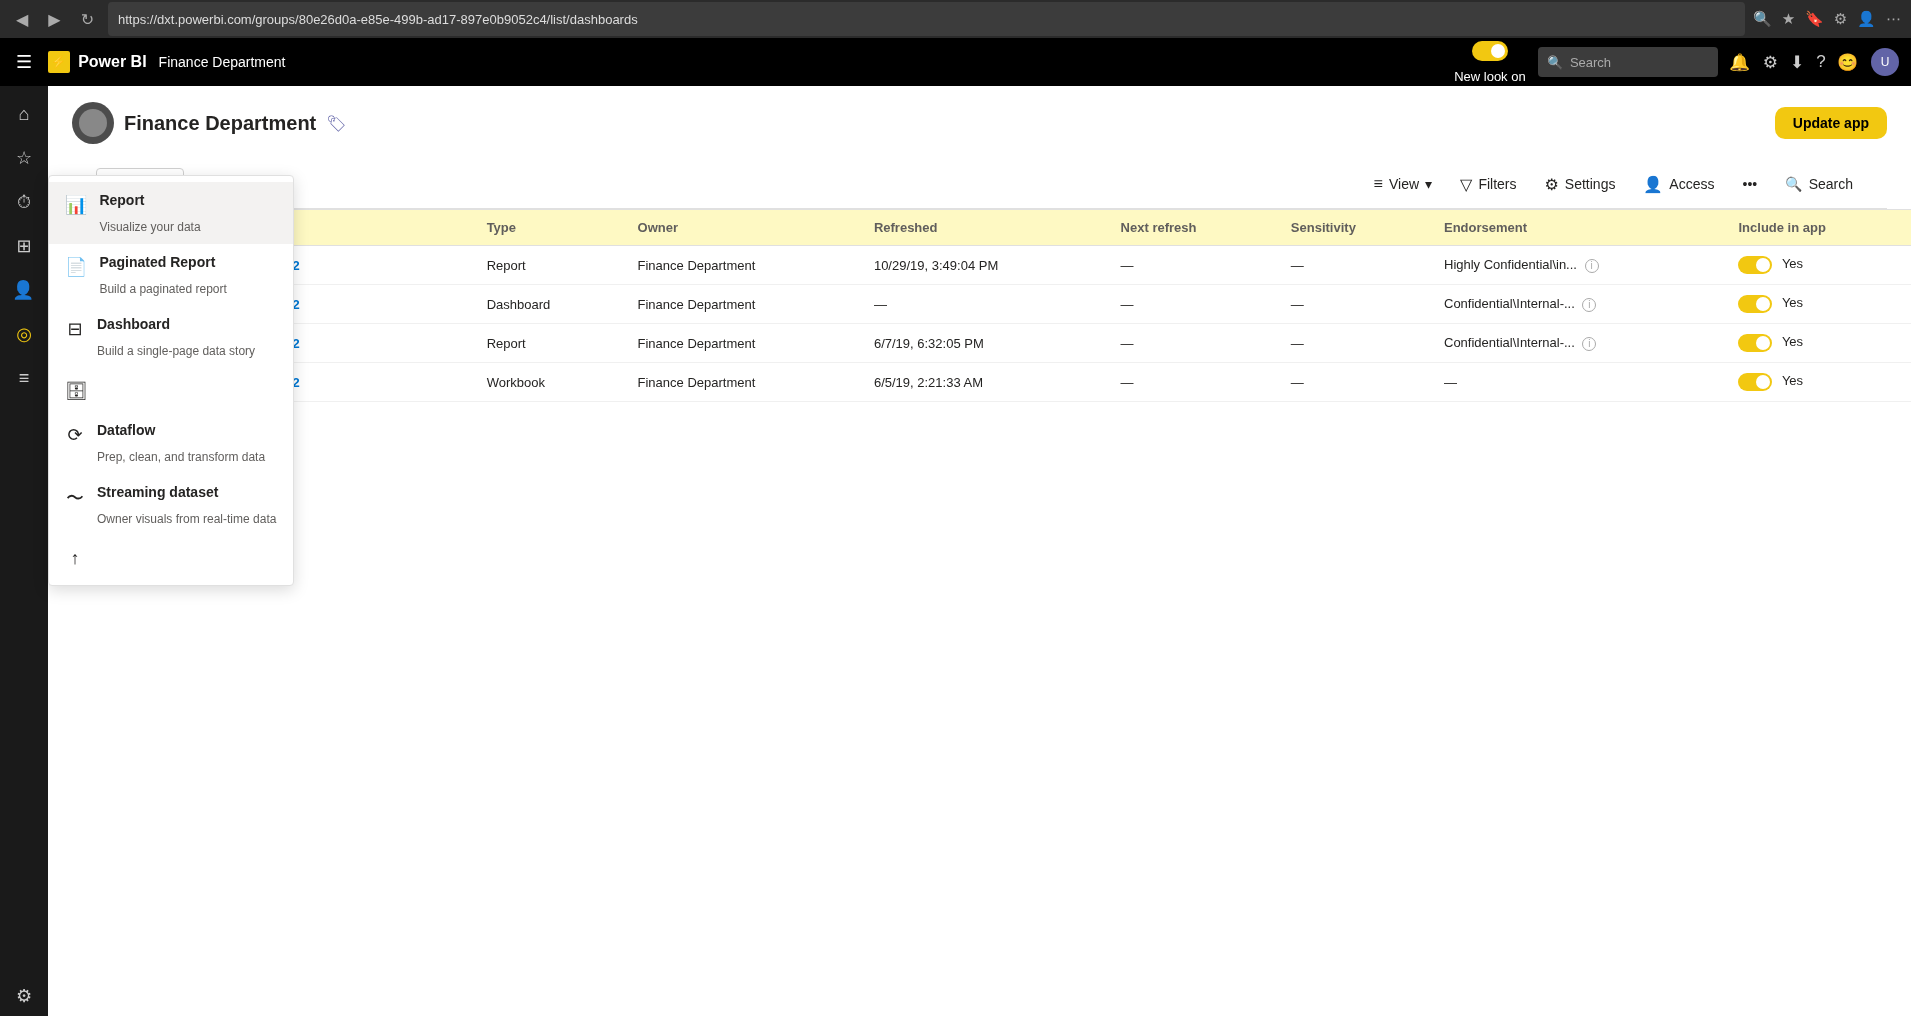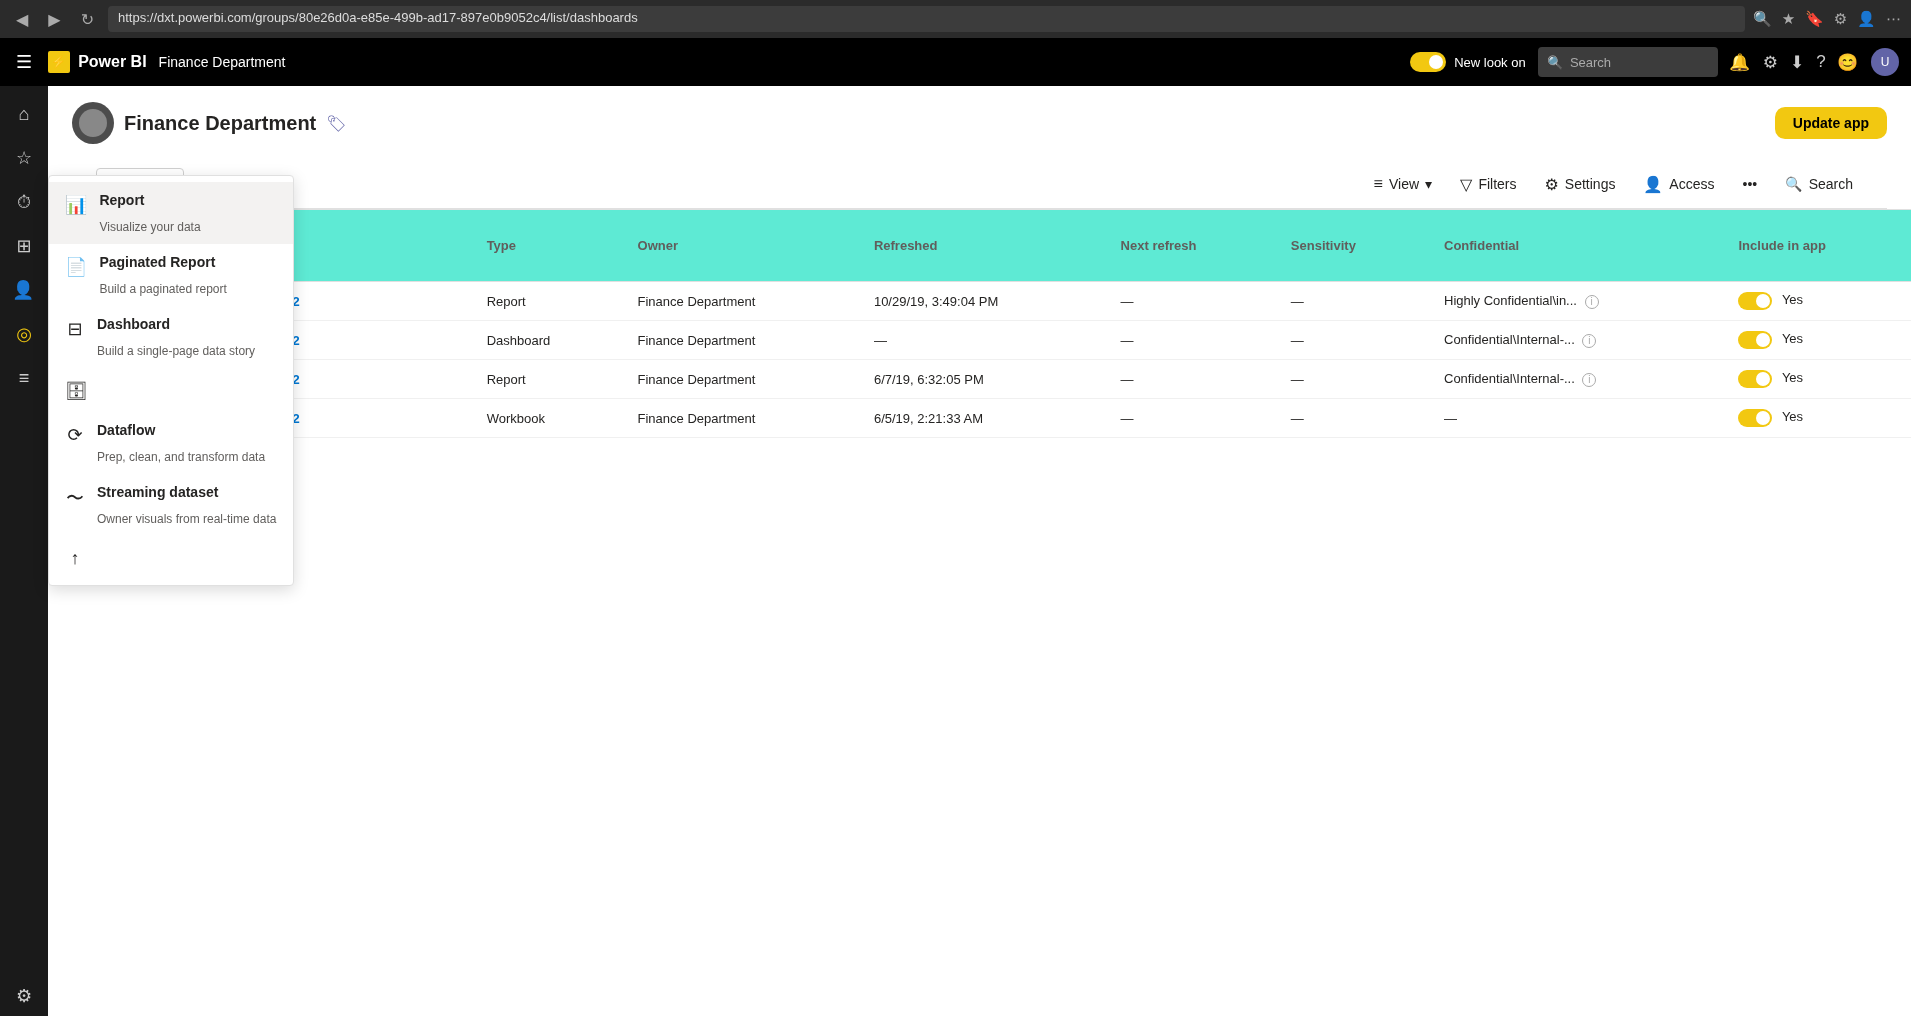--- a/index.html
+++ b/index.html
@@ -20,23 +20,23 @@
       cursor: pointer;
       padding: 2px 6px;
     }
     .browser-url-bar {
       flex: 1;
       background: #3c3c3c;
       border-radius: 4px;
       color: #ddd;
       font-size: 13px;
       padding: 7px 10px;
-      height: 26px;
-      display: flex;
-      align-items: flex-end;
+      height: 34px;
+      display: flex;
+      align-items: center;
     }
     .browser-icons {
       display: flex;
       gap: 10px;
       color: #aaa;
       font-size: 15px;
     }
 
     
     .pbi-topnav {
@@ -82,20 +82,21 @@
       display: flex;
       align-items: center;
       gap: 12px;
     }
     .new-look-toggle {
       display: flex;
       align-items: center;
       gap: 8px;
       color: #fff;
       font-size: 13px;
+      flex-direction: column;
     }
     .toggle-switch {
       width: 36px;
       height: 20px;
       background: #f2c811;
       border-radius: 10px;
       position: relative;
       cursor: pointer;
     }
     .toggle-switch::after {
@@ -281,22 +282,22 @@
     .data-table-area {
       flex: 1;
       overflow-y: auto;
       padding: 0;
     }
     .data-table {
       width: 100%;
       border-collapse: collapse;
     }
     .data-table th {
-      background: #5eead4;
-      padding: 28px 16px;
+      background: #fef9c3;
+      padding: 10px 16px;
       text-align: left;
       font-size: 13px;
       font-weight: 600;
       color: #605e5c;
       border-bottom: 1px solid #e0e0e0;
       white-space: nowrap;
     }
     .data-table td {
       padding: 10px 16px;
       font-size: 13px;
@@ -493,21 +494,21 @@
     <div class="data-table-area">
       <table class="data-table">
         <thead>
           <tr>
             <th style="padding-left:48px;"></th>
             <th>Type</th>
             <th>Owner</th>
             <th>Refreshed</th>
             <th>Next refresh</th>
             <th>Sensitivity</th>
-            <th>Confidential</th>
+            <th>Endorsement</th>
             <th>Include in app</th>
           </tr>
         </thead>
         <tbody>
           <tr>
             <td style="padding-left:48px; font-weight:600; color:#0078d4; cursor:pointer; min-width:260px;">Sales &amp; Returns Sample v201912</td>
             <td>Report</td>
             <td>Finance Department</td>
             <td>10/29/19, 3:49:04 PM</td>
             <td class="dash-col">—</td>

